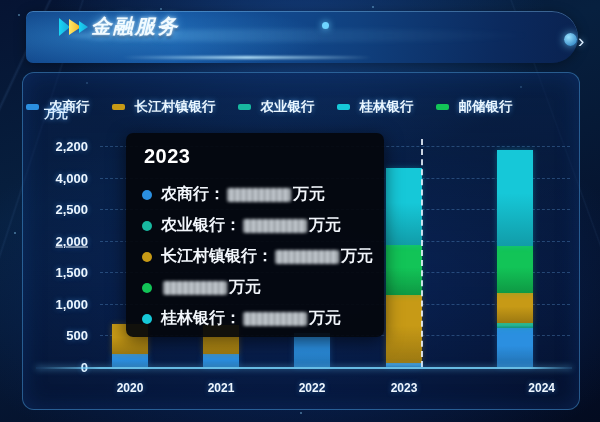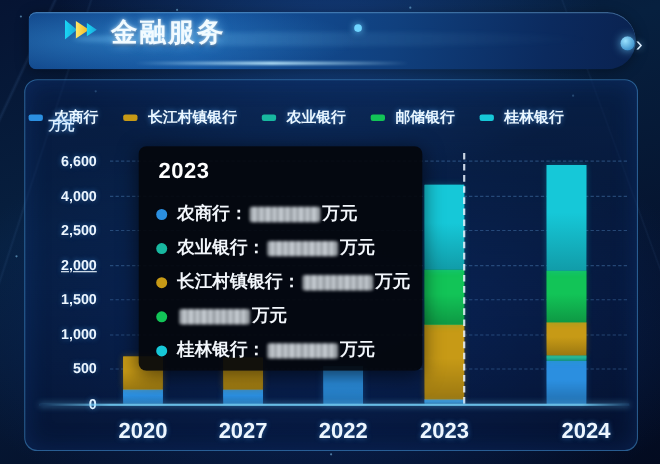--- a/index.html
+++ b/index.html
@@ -60,22 +60,22 @@
     border-radius:50%;border:1px solid rgba(150,215,255,.35);
     border-color:transparent transparent rgba(150,215,255,.40) transparent;
     transform:rotate(-9deg);
   }
   .banner .orb{position:absolute;border-radius:50%;}
   .banner .orb.a{left:296px;top:11px;width:7px;height:7px;background:#6fd4ff;box-shadow:0 0 7px #6fd4ff;}
   .banner .orb.b{left:538px;top:22px;width:13px;height:13px;background:radial-gradient(circle at 35% 32%,#9ae2ff,#1c73b8);box-shadow:0 0 9px rgba(110,210,255,.8);}
 
   .title-mark{position:absolute;left:59px;top:16px;width:30px;height:22px;}
   .title-text{
-    position:absolute;left:101px;top:13px;
-    font-size:24px;font-weight:bold;letter-spacing:2px;
+    position:absolute;left:91px;top:13px;
+    font-size:20px;font-weight:bold;font-style:italic;letter-spacing:2px;
     color:#f2fbff;
     text-shadow:0 0 10px rgba(120,200,255,.95),0 0 3px rgba(255,255,255,.9),0 2px 3px rgba(0,20,60,.8);
   }
   .chev-right{
     position:absolute;left:578px;top:32px;width:14px;height:18px;
     color:#dceeff;font-size:19px;line-height:18px;font-weight:300;
     text-shadow:0 0 6px rgba(130,205,255,.8);
   }
 
   
@@ -106,21 +106,21 @@
     position:absolute;left:100px;width:470px;height:0;
     border-top:1px dashed rgba(110,175,240,.30);
   }
   .axis{
     position:absolute;left:36px;top:367px;width:536px;height:2px;
     background:linear-gradient(90deg, rgba(90,190,255,.15), rgba(120,215,255,.85) 12%, rgba(120,215,255,.85) 92%, rgba(90,190,255,.2));
     box-shadow:0 0 6px rgba(110,205,255,.7);
   }
   .xlab{
     position:absolute;top:381px;width:80px;text-align:center;
-    font-size:20px;font-weight:bold;color:#eef7ff;
+    font-size:12px;font-weight:bold;color:#eef7ff;
     text-shadow:0 0 5px rgba(80,170,255,.6),0 1px 2px rgba(0,10,40,.9);
   }
 
   .bar{position:absolute;width:36px;bottom:55px;}
   .seg{position:absolute;left:0;width:36px;}
   .hoverline{
     position:absolute;width:0;border-left:2px dashed rgba(235,245,255,.85);
     top:139px;bottom:55px;
   }
 
@@ -200,26 +200,26 @@
   </div>
   <div class="lg">
     <span class="sw" style="background:#c79a16"></span>
     <span class="nm">长江村镇银行</span>
   </div>
   <div class="lg">
     <span class="sw" style="background:#18b8a0"></span>
     <span class="nm">农业银行</span>
   </div>
   <div class="lg">
+    <span class="sw" style="background:#16c8d8"></span>
+    <span class="nm">桂林银行</span>
+  </div>
+  <div class="lg">
     <span class="sw" style="background:#12c457"></span>
     <span class="nm">邮储银行</span>
-  </div>
-  <div class="lg">
-    <span class="sw" style="background:#16c8d8"></span>
-    <span class="nm">桂林银行</span>
   </div>
 </div>
 
 <div class="plot">
   <div class="unit">万元</div>
   <div id="gridlines">
       <div class="grid" style="top: 335.429px;"></div>
       <div class="grid" style="top: 303.857px;"></div>
       <div class="grid" style="top: 272.286px;"></div>
       <div class="grid" style="top: 240.714px;"></div>
@@ -228,21 +228,21 @@
       <div class="grid" style="top: 146px;"></div>
     </div>
   <div id="yticks">
       <div class="ylab" style="top: 367px; left: 44px; position: absolute;">0</div>
       <div class="ylab" style="top: 335.429px; left: 44px; position: absolute;">500</div>
       <div class="ylab" style="top: 303.857px; left: 44px; position: absolute;">1,000</div>
       <div class="ylab" style="top: 272.286px; left: 44px; position: absolute;">1,500</div>
       <div class="ylab" style="top: 240.714px; left: 44px; position: absolute; text-decoration: underline;">2,000</div>
       <div class="ylab" style="top: 209.143px; left: 44px; position: absolute;">2,500</div>
       <div class="ylab" style="top: 177.571px; left: 44px; position: absolute;">4,000</div>
-      <div class="ylab" style="top: 146px; left: 44px; position: absolute;">6,600</div>
+      <div class="ylab" style="top: 146px; left: 44px; position: absolute;">2,200</div>
     </div>
   <div id="bars">
       <div class="bar" style="left: 112px; bottom: 55px; height: 42.9371px;">
         <div class="seg" style="bottom: 0px; height: 12.6286px; background: linear-gradient(rgb(43, 143, 224) 0%, rgb(43, 143, 224) 45%, rgba(0, 0, 0, 0.22) 100%), rgb(43, 143, 224); box-shadow: rgba(43, 143, 224, 0.333) 0px 0px 6px;"></div>
         <div class="seg" style="bottom: 12.6286px; height: 30.3086px; background: linear-gradient(rgb(199, 154, 22) 0%, rgb(199, 154, 22) 45%, rgba(0, 0, 0, 0.22) 100%), rgb(199, 154, 22); box-shadow: rgba(199, 154, 22, 0.333) 0px 0px 6px;"></div>
       </div>
       <div class="bar" style="left: 203px; bottom: 55px; height: 42.3057px;">
         <div class="seg" style="bottom: 0px; height: 13.26px; background: linear-gradient(rgb(43, 143, 224) 0%, rgb(43, 143, 224) 45%, rgba(0, 0, 0, 0.22) 100%), rgb(43, 143, 224); box-shadow: rgba(43, 143, 224, 0.333) 0px 0px 6px;"></div>
         <div class="seg" style="bottom: 13.26px; height: 29.0457px; background: linear-gradient(rgb(199, 154, 22) 0%, rgb(199, 154, 22) 45%, rgba(0, 0, 0, 0.22) 100%), rgb(199, 154, 22); box-shadow: rgba(199, 154, 22, 0.333) 0px 0px 6px;"></div>
       </div>
@@ -260,21 +260,21 @@
         <div class="seg" style="bottom: 39.1486px; height: 5.05143px; background: linear-gradient(rgb(24, 184, 160) 0%, rgb(24, 184, 160) 45%, rgba(0, 0, 0, 0.22) 100%), rgb(24, 184, 160); box-shadow: rgba(24, 184, 160, 0.333) 0px 0px 6px;"></div>
         <div class="seg" style="bottom: 44.2px; height: 29.6771px; background: linear-gradient(rgb(199, 154, 22) 0%, rgb(199, 154, 22) 45%, rgba(0, 0, 0, 0.22) 100%), rgb(199, 154, 22); box-shadow: rgba(199, 154, 22, 0.333) 0px 0px 6px;"></div>
         <div class="seg" style="bottom: 73.8771px; height: 46.7257px; background: linear-gradient(rgb(18, 196, 87) 0%, rgb(18, 196, 87) 45%, rgba(0, 0, 0, 0.22) 100%), rgb(18, 196, 87); box-shadow: rgba(18, 196, 87, 0.333) 0px 0px 6px;"></div>
         <div class="seg" style="bottom: 120.603px; height: 95.9771px; background: linear-gradient(rgb(22, 200, 216) 0%, rgb(22, 200, 216) 45%, rgba(0, 0, 0, 0.22) 100%), rgb(22, 200, 216); box-shadow: rgba(22, 200, 216, 0.333) 0px 0px 6px;"></div>
       </div>
     </div>
   <div class="hoverline" style="left:421px"></div>
   <div class="axis"></div>
   <div id="xlabels">
       <div class="xlab" style="left: 90px;">2020</div>
-      <div class="xlab" style="left: 181px;">2027</div>
+      <div class="xlab" style="left: 181px;">2021</div>
       <div class="xlab" style="left: 272px;">2022</div>
       <div class="xlab" style="left: 364px;">2023</div>
       <div class="xlab" style="left: 475px; text-align: right;">2024</div>
     </div>
 </div>
 
 <div class="tip">
   <div class="tip-title">2023</div>
   <div class="tip-rows" id="tiprows">
       <div class="tip-row">

